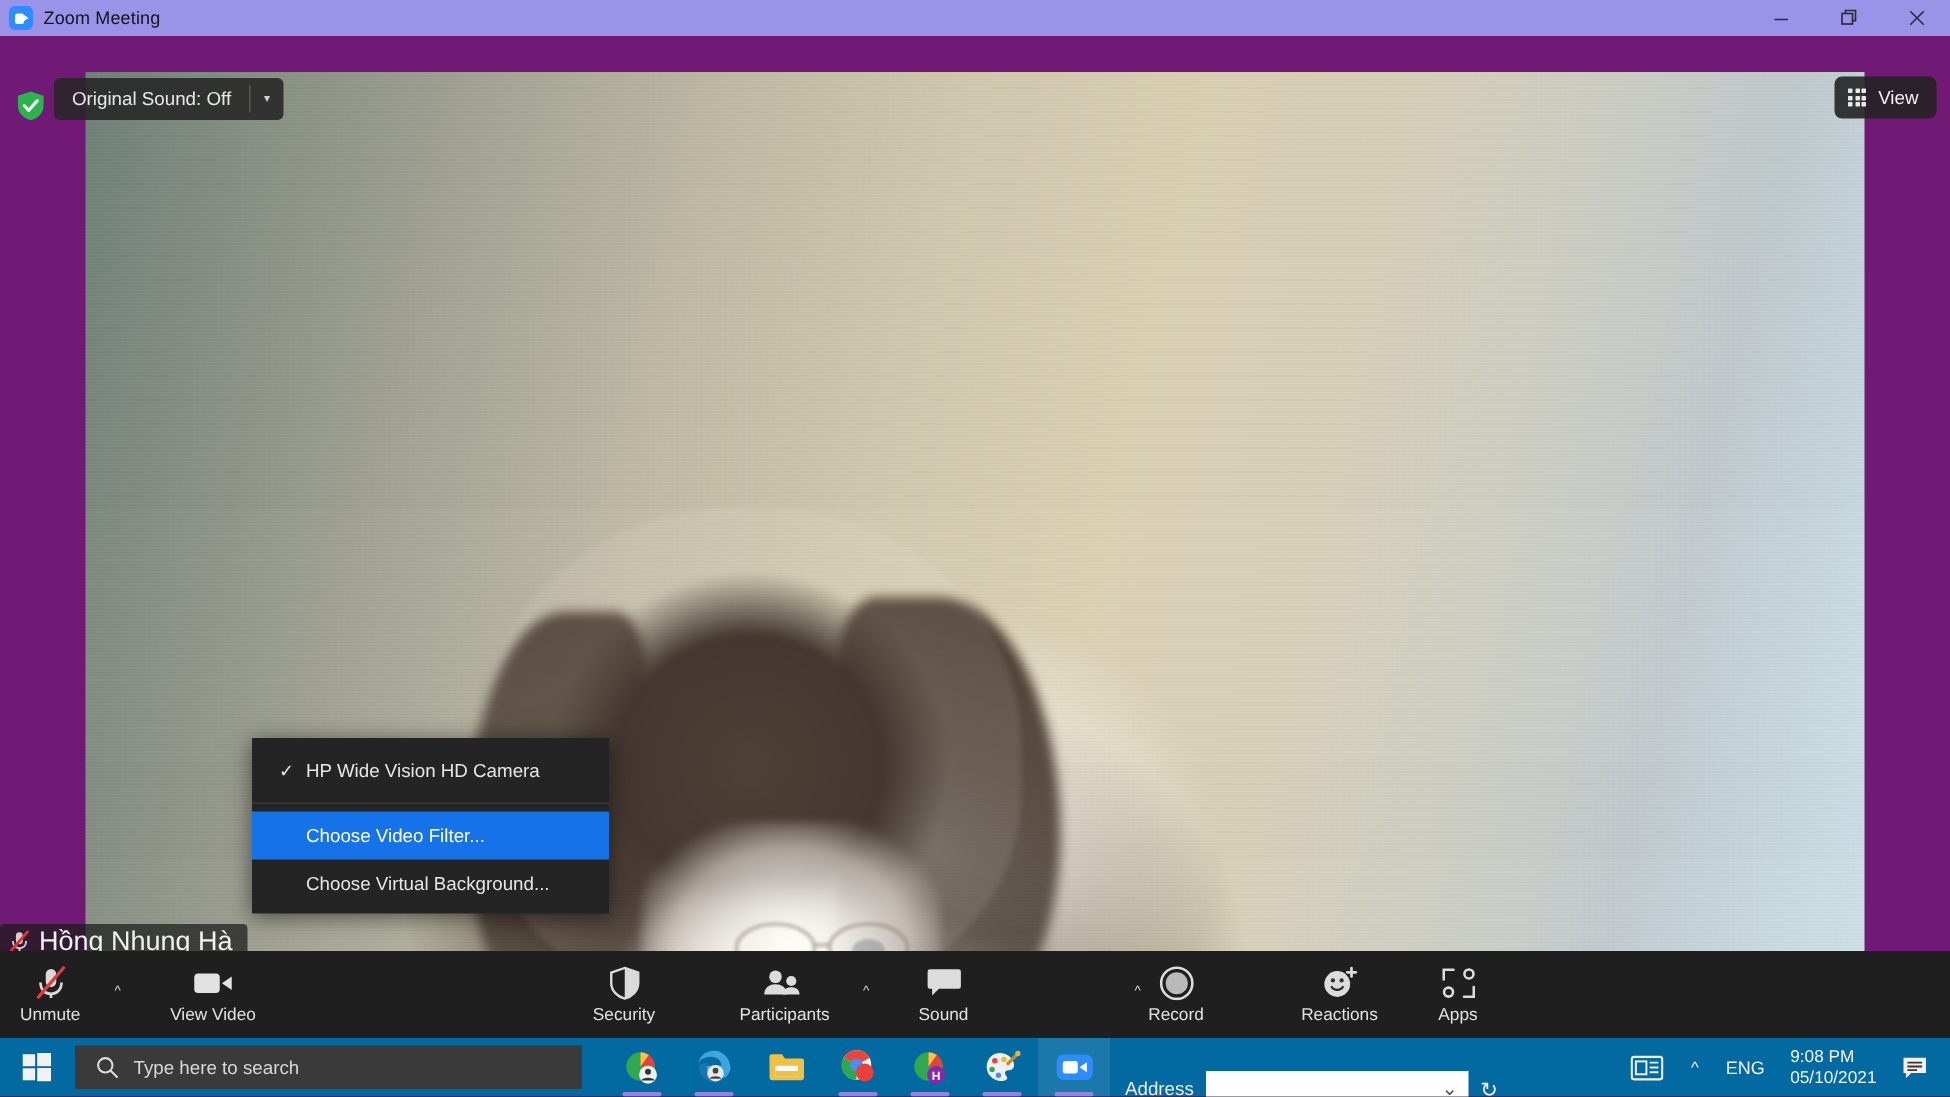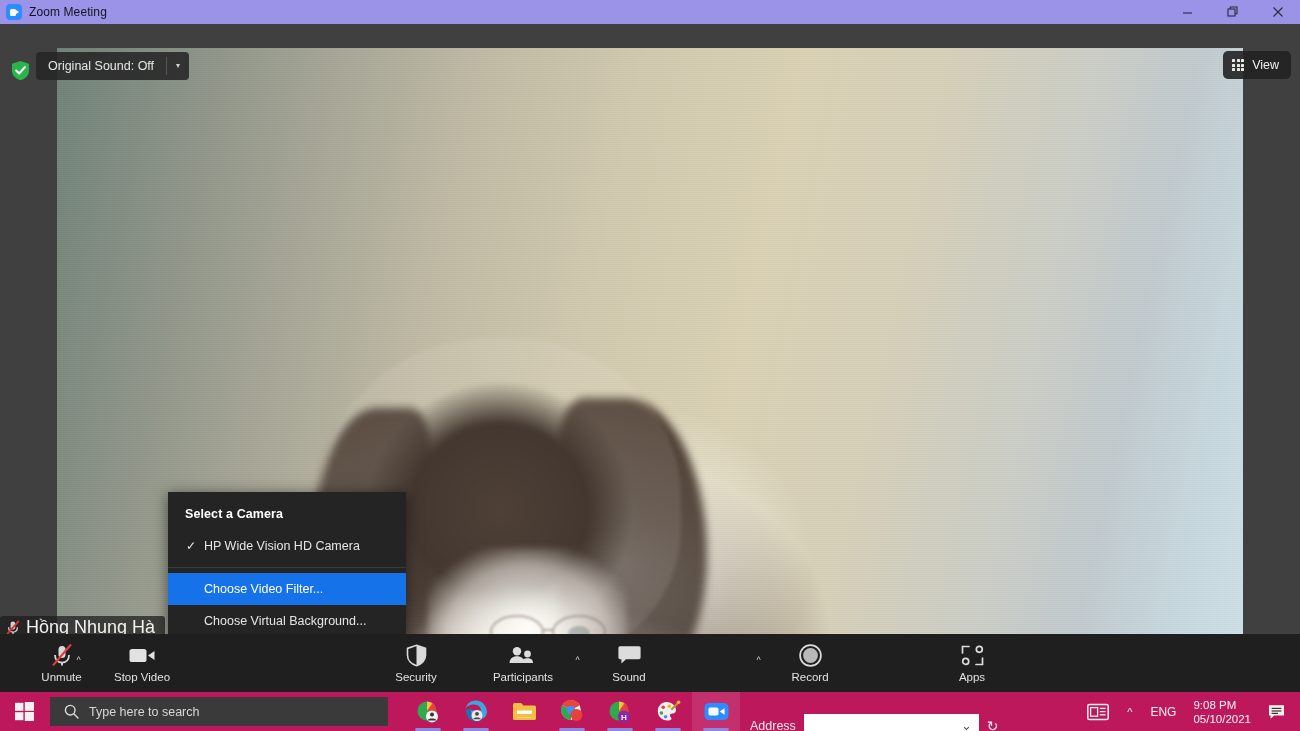--- a/index.html
+++ b/index.html
@@ -37,21 +37,21 @@
   .tb-controls { margin-left:auto; display:flex; height:24px; }
   .tb-btn {
     width:45px; height:24px; display:flex; align-items:center; justify-content:center;
     color:#2b2b3d;
   }
   .tb-btn svg { display:block; }
 
   
   .stage {
     position:absolute; left:0; top:24px; width:1300px; height:610px;
-    background:#404040; overflow:hidden;
+    background:#701a75; overflow:hidden;
   }
   .video {
     position:absolute; left:57px; top:24px; width:1186px; height:586px;
     overflow:hidden;
     background:
       radial-gradient(ellipse 300px 260px at 48% 88%, rgba(255,252,248,0.95) 0%, rgba(255,250,242,0.0) 62%),
       radial-gradient(ellipse 420px 300px at 44% 100%, rgba(60,42,34,0.92) 0%, rgba(60,42,34,0.0) 60%),
       radial-gradient(ellipse 220px 240px at 30% 95%, rgba(54,40,32,0.8) 0%, rgba(54,40,32,0) 65%),
       linear-gradient(102deg,
         #6f8279 0%,
@@ -172,21 +172,21 @@
   .tb-item.green .lab { color:#30d158; }
   .caret {
     position:absolute; top:18px; width:15px; height:15px;
     display:flex; align-items:center; justify-content:center;
     color:#d8d8d8; font-size:9px;
   }
 
   
   .taskbar {
     position:absolute; left:0; top:692px; width:1300px; height:39px;
-    background:#be185d;
+    background:#0369a1;
     display:flex; align-items:center;
   }
   .win-logo { width:48px; height:39px; display:flex; align-items:center; justify-content:center; }
   .search-box {
     width:338px; height:29px; background:#3a3a3a;
     display:flex; align-items:center; gap:10px; padding-left:14px;
     margin-left:2px;
   }
   .search-box .ph { font-size:12.5px; color:#d8d8d8; }
   .tasks { display:flex; align-items:center; height:39px; margin-left:16px; }
@@ -285,60 +285,59 @@
       <svg width="14" height="15" viewBox="0 0 14 15">
         <rect x="4.6" y="1.5" width="4.6" height="8" rx="2.3" fill="#d0d0d0"></rect>
         <path d="M2.6 7.3 C2.6 10.4 4.5 12.1 7 12.1 C9.5 12.1 11.4 10.4 11.4 7.3" fill="none" stroke="#d0d0d0" stroke-width="1.3"></path>
         <line x1="7" y1="12.1" x2="7" y2="14" stroke="#d0d0d0" stroke-width="1.3"></line>
         <line x1="1.2" y1="14" x2="12.8" y2="0.8" stroke="#e83030" stroke-width="1.8"></line>
       </svg>
       <span class="txt">Hồng Nhung Hà</span>
     </div>
 
     <div class="ctxmenu">
-      <div class="ctx-head">Select a Camera</div>
       <div class="ctx-item">
         <span class="check">✓</span>
         <span>HP Wide Vision HD Camera</span>
       </div>
       <div class="ctx-sep"></div>
       <div class="ctx-item selected">
         <span>Choose Video Filter...</span>
       </div>
       <div class="ctx-item">
         <span>Choose Virtual Background...</span>
       </div>
 
     </div>
 
   </div>
 
   <div class="toolbar">
 
-    <div class="tb-item" style="left:34px; width:55px;text-align:right;">
+    <div class="tb-item" style="left:6px; width:55px;text-align:right;">
       <div class="ico">
         <svg width="22" height="24" viewBox="0 0 22 24">
           <rect x="7.5" y="3" width="7" height="12" rx="3.5" fill="#d9d9d9"></rect>
           <path d="M4 12 C4 17 7.3 19.6 11 19.6 C14.7 19.6 18 17 18 12" fill="none" stroke="#d9d9d9" stroke-width="1.8"></path>
           <line x1="11" y1="19.6" x2="11" y2="22.4" stroke="#d9d9d9" stroke-width="1.8"></line>
           <line x1="2" y1="22.4" x2="20" y2="1.5" stroke="#e03c3c" stroke-width="2.2"></line>
         </svg>
       </div>
       <div class="lab">Unmute</div>
     </div>
     <div class="caret" style="left:71px;">^</div>
 
     <div class="tb-item" style="left:104px; width:76px;">
       <div class="ico">
         <svg width="26" height="17" viewBox="0 0 26 17">
           <rect x="0.5" y="2" width="17" height="13" rx="2.6" fill="#e2e2e2"></rect>
           <path d="M19 8.5 L25.5 4 V13 Z" fill="#e2e2e2"></path>
         </svg>
       </div>
-      <div class="lab">Stop Video</div>
+      <div class="lab">View Video</div>
     </div>
 
     <div class="tb-item" style="left:388px; width:56px;">
       <div class="ico">
         <svg width="21" height="23" viewBox="0 0 21 23">
           <path d="M10.5 1.3 L19.5 4.4 V11.3 C19.5 16.7 15.3 20.4 10.5 21.7 C5.7 20.4 1.5 16.7 1.5 11.3 V4.4 Z" fill="none" stroke="#dadada" stroke-width="1.6"></path>
           <path d="M10.5 1.3 L19.5 4.4 V11.3 C19.5 16.7 15.3 20.4 10.5 21.7 Z" fill="#dadada"></path>
         </svg>
       </div>
       <div class="lab">Security</div>
@@ -362,30 +361,43 @@
       <div class="ico">
         <svg width="23" height="20" viewBox="0 0 23 20">
           <path d="M2 1.2 H21 A1.6 1.6 0 0 1 22.6 2.8 V12.6 A1.6 1.6 0 0 1 21 14.2 H8 L3.4 18.6 V14.2 H2 A1.6 1.6 0 0 1 0.4 12.6 V2.8 A1.6 1.6 0 0 1 2 1.2 Z" fill="#dcdcdc"></path>
         </svg>
       </div>
       <div class="lab">Sound</div>
     </div>
 
     <div class="caret" style="left:751px;">^</div>
 
-    <div class="tb-item" style="left:782px; width:56px;">
+    <div class="tb-item" style="left:756px; width:56px;">
       <div class="ico">
         <svg width="23" height="23" viewBox="0 0 23 23">
           <circle cx="11.5" cy="11.5" r="10.4" fill="none" stroke="#dcdcdc" stroke-width="1.7"></circle>
           <circle cx="11.5" cy="11.5" r="7.4" fill="#b9b9b9"></circle>
         </svg>
       </div>
       <div class="lab">Record</div>
     </div>
 
+    <div class="tb-item" style="left:858px; width:70px;">
+      <div class="ico">
+        <svg width="25" height="23" viewBox="0 0 25 23">
+          <circle cx="10.5" cy="12" r="8.6" fill="#dcdcdc"></circle>
+          <circle cx="7.6" cy="9.6" r="1.4" fill="#2a2a2a"></circle>
+          <circle cx="13.4" cy="9.6" r="1.4" fill="#2a2a2a"></circle>
+          <path d="M6.8 14 C8.3 16.6 12.7 16.6 14.2 14" fill="none" stroke="#2a2a2a" stroke-width="1.5" stroke-linecap="round"></path>
+          <line x1="20" y1="1.4" x2="20" y2="7" stroke="#dcdcdc" stroke-width="1.8" stroke-linecap="round"></line>
+          <line x1="17.2" y1="4.2" x2="22.8" y2="4.2" stroke="#dcdcdc" stroke-width="1.8" stroke-linecap="round"></line>
+        </svg>
+      </div>
+      <div class="lab">Reactions</div>
+    </div>
 
     <div class="tb-item" style="left:945px; width:54px;">
       <div class="ico">
         <svg width="23" height="21" viewBox="0 0 23 21">
           <polyline points="8,1.5 1.5,1.5 1.5,8" fill="none" stroke="#dcdcdc" stroke-width="1.7" stroke-linecap="round"></polyline>
           <polyline points="15,19.5 21.5,19.5 21.5,13" fill="none" stroke="#dcdcdc" stroke-width="1.7" stroke-linecap="round"></polyline>
           <circle cx="18.3" cy="4.3" r="3" fill="none" stroke="#dcdcdc" stroke-width="1.7"></circle>
           <circle cx="4.7" cy="16.4" r="3" fill="none" stroke="#dcdcdc" stroke-width="1.7"></circle>
         </svg>
       </div>

